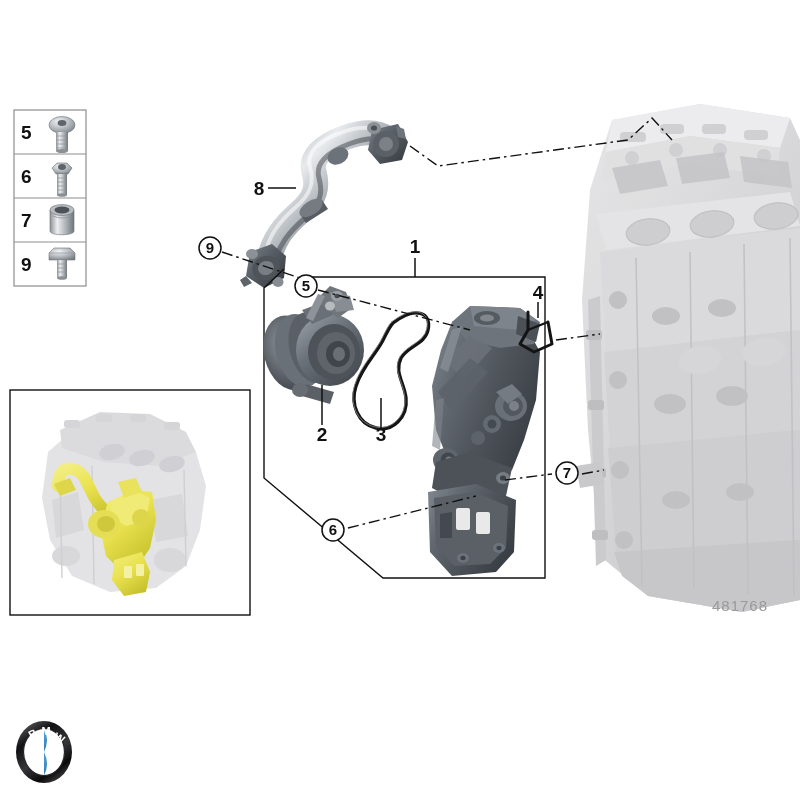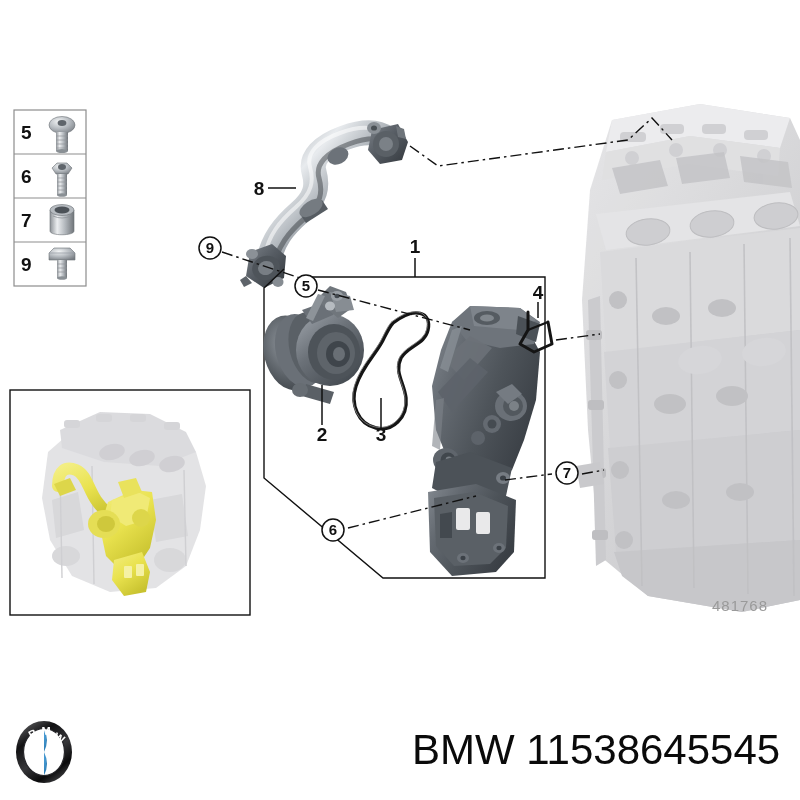--- a/index.html
+++ b/index.html
@@ -495,15 +495,14 @@
       <path d="M0 0 A20.5 23.5 0 0 1 0 23.5 Z" fill="url(#gRoundelBlue)"></path>
       <path d="M0 -23.5 A20.5 23.5 0 0 0 0 0 Z" fill="#ffffff"></path>
       <path d="M0 0 A20.5 23.5 0 0 0 0 23.5 Z" fill="#ffffff"></path>
       <ellipse cx="0" cy="0" rx="20.5" ry="23.5" fill="none" stroke="#26262a" stroke-width="1.2"></ellipse>
       <text x="-13" y="-13" fill="#ffffff" font-family="'Liberation Sans',sans-serif" font-size="11" font-weight="bold" transform="rotate(-28 -13 -13)">B</text>
       <text x="-2.5" y="-17.5" fill="#ffffff" font-family="'Liberation Sans',sans-serif" font-size="11" font-weight="bold">M</text>
       <text x="9" y="-13" fill="#ffffff" font-family="'Liberation Sans',sans-serif" font-size="11" font-weight="bold" transform="rotate(28 9 -13)">W</text>
     </g>
   </svg>
 
-  <div class="footer-txt" style="left:412px;top:726px;">BMW 11538645545</div>
 
 </div>
 
 </body></html>

